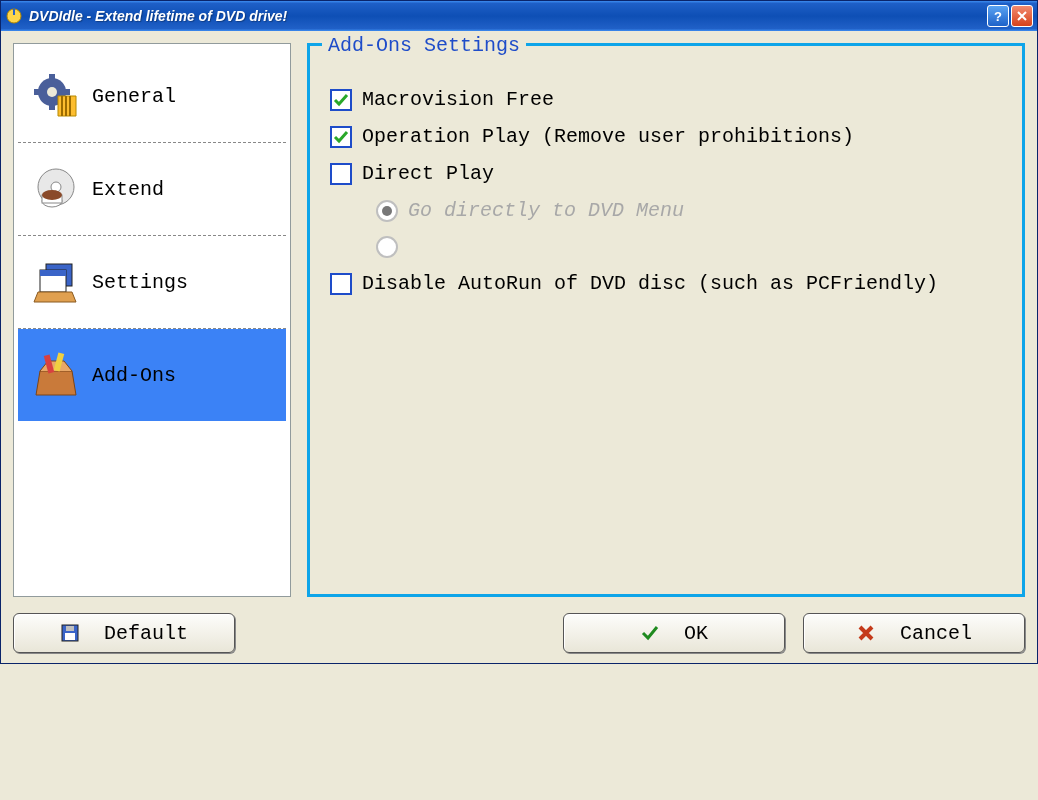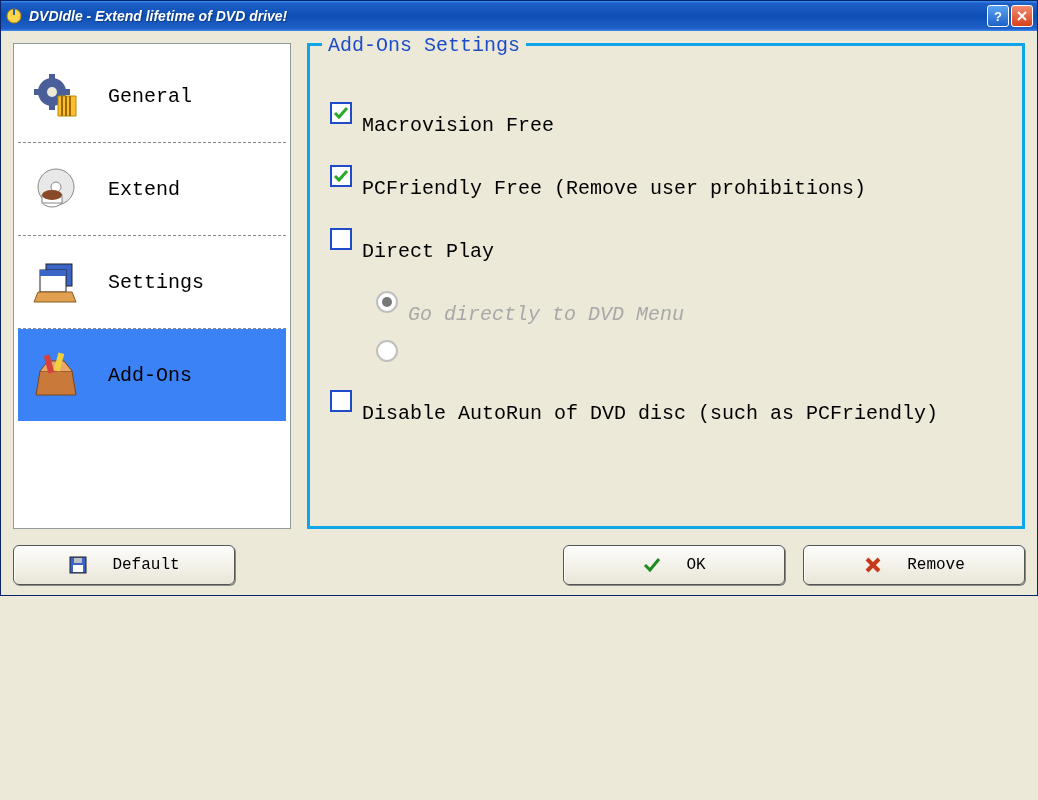--- a/index.html
+++ b/index.html
@@ -5,21 +5,21 @@
 * { box-sizing: border-box; margin: 0; padding: 0; }
 body {
   font-family: "Courier New", monospace;
   background: #ece9d8;
   width: 1038px;
   height: 800px;
   overflow: hidden;
 }
 .window {
   width: 1038px;
-  height: 596px;
+  height: 664px;
   border: 1px solid #0a246a;
   background: #ece9d8;
   display: flex;
   flex-direction: column;
 }
 .titlebar {
   height: 30px;
   background: linear-gradient(to bottom, #3c8cf0 0%, #1e5fc7 8%, #0e4fb5 50%, #2060c7 92%, #3c8cf0 100%);
   display: flex;
   align-items: center;
@@ -68,21 +68,21 @@
 }
 .sidebar {
   width: 278px;
   border: 1px solid #919b9c;
   background: #fff;
   padding: 6px 4px;
 }
 .nav-item {
   display: flex;
   align-items: center;
-  gap: 28px;
+  gap: 12px;
   padding: 22px 10px 22px 14px;
   cursor: pointer;
   border-bottom: 1px dashed #888;
   font-size: 20px;
 }
 .nav-item:last-child { border-bottom: none; }
 .nav-item.selected { background: #3b82f6; }
 .nav-icon { width: 48px; height: 48px; display:flex; align-items:center; justify-content:center; }
 .nav-label { color: #000; }
 
@@ -118,42 +118,42 @@
   align-items: center; justify-content: center;
   cursor: pointer;
 }
 .rad { border-radius: 50%; }
 .chk.checked svg { display:block; }
 .chk svg { display:none; }
 .rad .dot { width:10px;height:10px;border-radius:50%;background:#777;display:none;}
 .rad.checked .dot{display:block;}
 .disabled { color:#a8a8a8;font-style:italic; }
 .disabled .chk, .disabled .rad { border-color:#bfbfbf; }
-.form-label { color:#000;margin-top:26px; }
+.form-label { color:#000; }
 .disabled .form-label { color:#a8a8a8; }
 
 .buttonbar {
   display: flex;
   gap: 18px;
   padding-top: 16px;
 }
 .spacer { flex:1; }
 .btn {
   height: 40px;
   min-width: 222px;
   border: 1px solid #555;
   border-radius: 6px;
   background: linear-gradient(to bottom,#fdfdfb,#e9e6d8);
   box-shadow: inset 1px 1px 0 #fff, 1px 1px 0 #888;
   display: flex;
   align-items: center;
   justify-content: center;
   gap: 24px;
   font-family: "Courier New", monospace;
-  font-size: 16px;
+  font-size: 20px;
   cursor: pointer;
   padding: 0 16px;
 }
 .btn-icon { width:20px; height:20px; display:inline-flex; align-items:center; justify-content:center;}
 </style>
 </head>
 <body>
 
 <div class="window">
   <div class="titlebar">
@@ -242,21 +242,21 @@
           </span>
           <span class="form-label">Macrovision Free</span>
         </div>
 
         <div class="form-row">
           <span class="chk checked">
             <svg width="16" height="16" viewBox="0 0 16 16">
                 <path d="M2 8 L6 12 L14 3" fill="none" stroke="#2aa82a" stroke-width="3"></path>
               </svg>
           </span>
-          <span class="form-label">PCFriendly Free (Remove user prohibitions)</span>
+          <span class="form-label">Operation Play (Remove user prohibitions)</span>
         </div>
 
         <div class="form-row">
           <span class="chk">
             
           </span>
           <span class="form-label">Direct Play</span>
         </div>
 
         <div class="form-row indent disabled">
@@ -298,17 +298,17 @@
             </svg>
         </span>
         <span>OK</span>
       </button>
       <button class="btn">
         <span class="btn-icon">
           <svg viewBox="0 0 20 20" width="20" height="20">
               <path d="M4 4 L16 16 M16 4 L4 16" stroke="#c43a1a" stroke-width="4"></path>
             </svg>
         </span>
-        <span>Remove</span>
+        <span>Cancel</span>
       </button>
     </div>
   </div>
 </div>
 
 </body></html>

